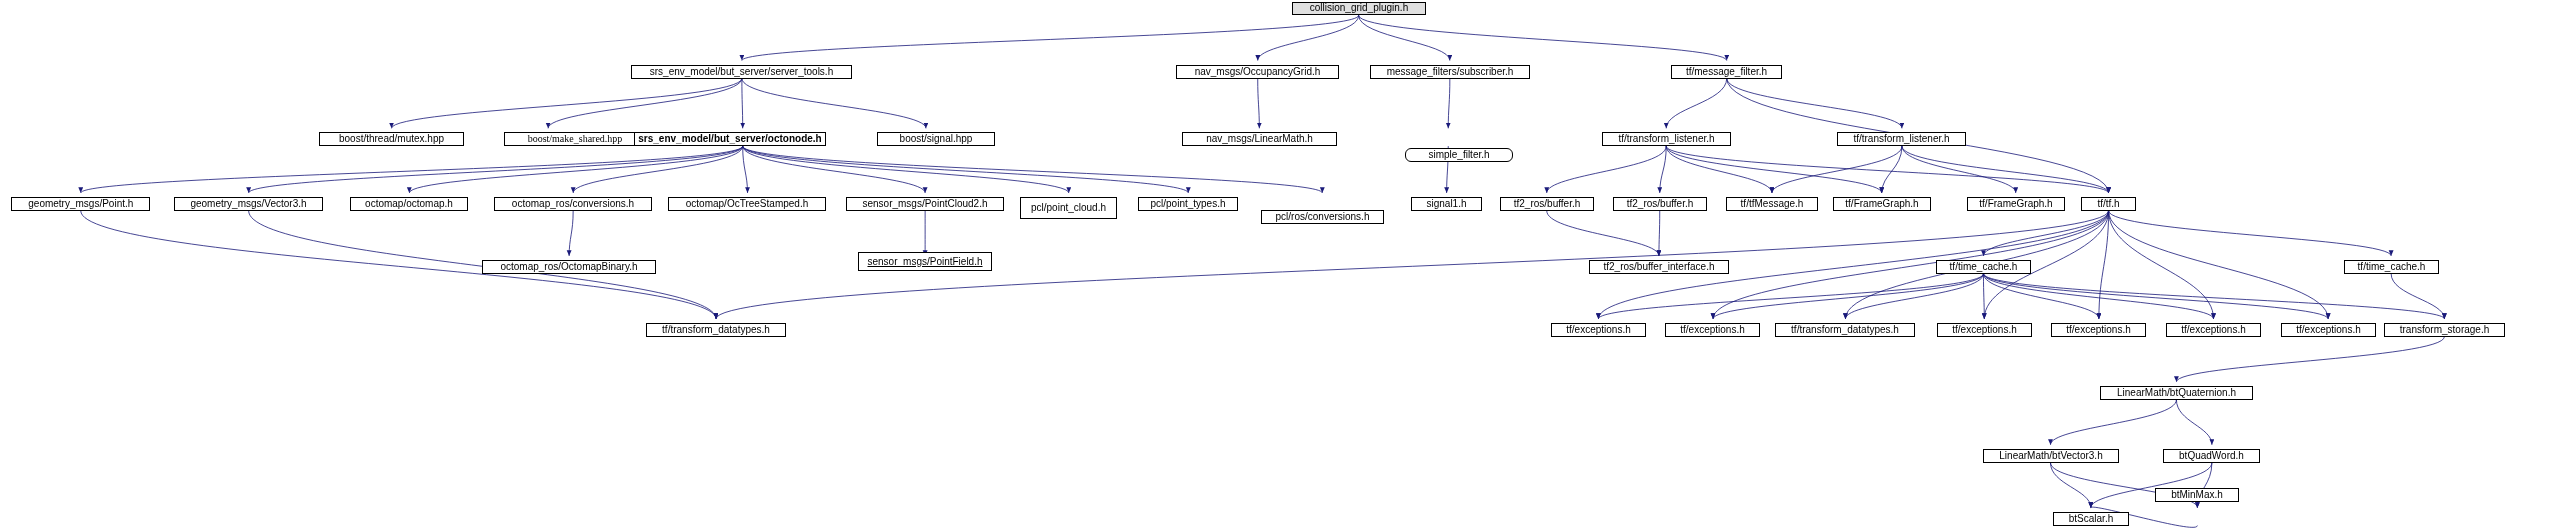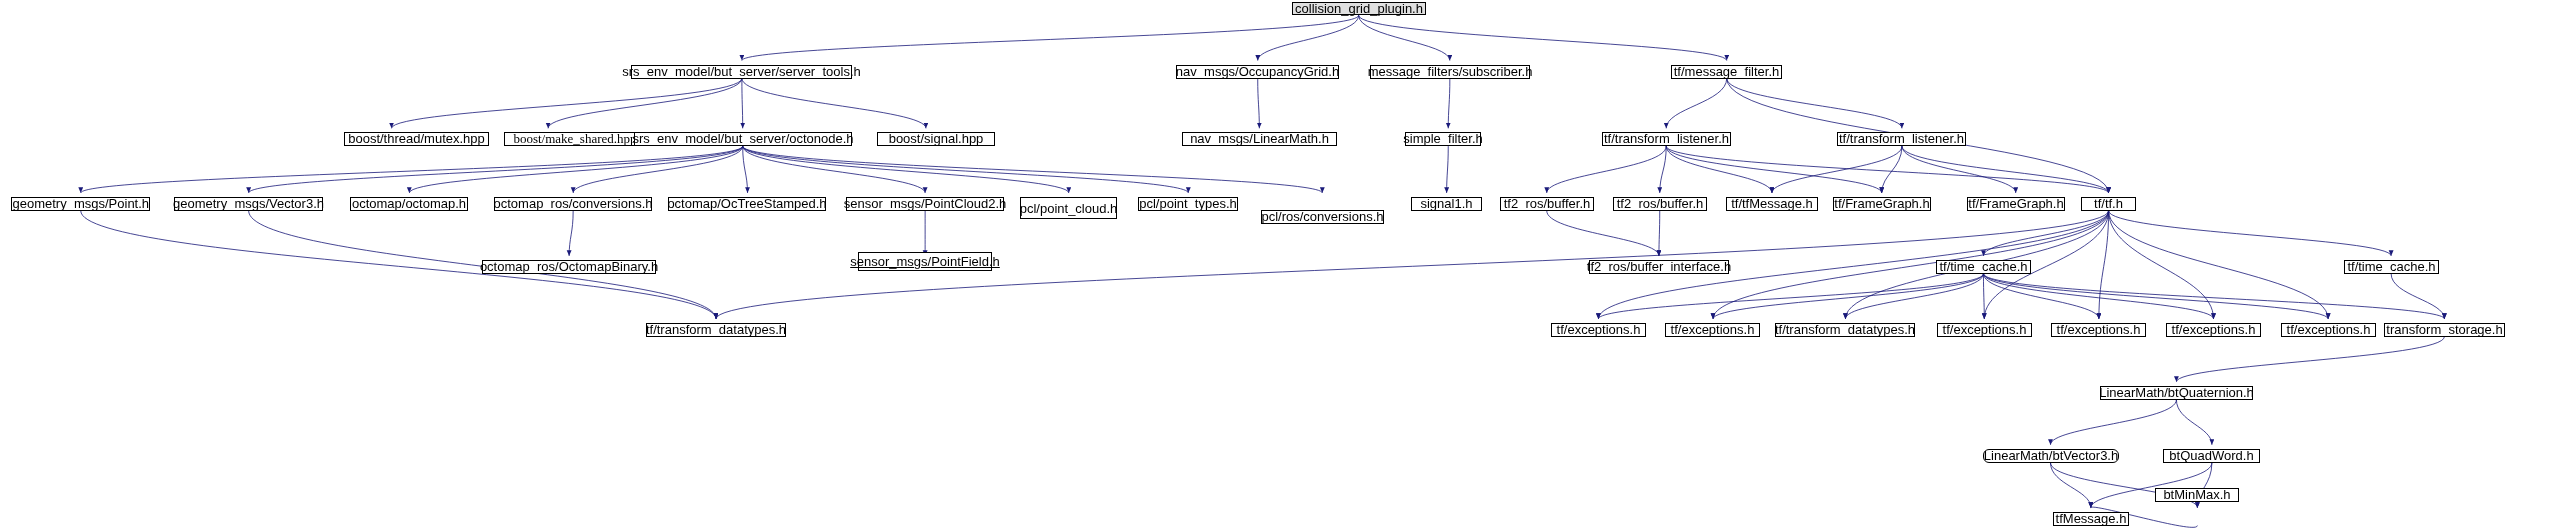--- a/index.html
+++ b/index.html
@@ -22,21 +22,21 @@
     width: 2576px;
     height: 532px;
     pointer-events: none;
   }
   .node {
     position: absolute;
     box-sizing: border-box;
     border: 0.8px solid #000000;
     background: #ffffff;
     color: #000000;
-    font-size: 13px;
+    font-size: 10px;
     line-height: 1;
     display: flex;
     align-items: center;
     justify-content: center;
     white-space: nowrap;
     padding: 0 0;
   }
   .node.root {
     background: #e0e0e0;
   }
@@ -118,26 +118,26 @@
         <path d="M2740,573 C2740,600.45 2722,606.55 2722,629" marker-end="url(#arrow)"></path>
         <path d="M2722,651 C2722,663 2590,622 2590,629" marker-end="url(#arrow)"></path>
       </g>
   </svg>
   <div id="node-layer">
       <div class="node root" style="left: 1292px; top: 1.6px; width: 134px; height: 13.7px;">collision_grid_plugin.h</div>
       <div class="node" style="left: 631px; top: 65px; width: 221px; height: 13.7px;">srs_env_model/but_server/server_tools.h</div>
       <div class="node" style="left: 1176px; top: 65px; width: 163px; height: 13.7px;">nav_msgs/OccupancyGrid.h</div>
       <div class="node" style="left: 1370px; top: 65px; width: 160px; height: 13.7px;">message_filters/subscriber.h</div>
       <div class="node" style="left: 1671px; top: 65px; width: 111px; height: 13.7px;">tf/message_filter.h</div>
-      <div class="node" style="left: 319px; top: 132px; width: 145px; height: 13.7px; margin-left: 25px;">boost/thread/mutex.hpp</div>
+      <div class="node" style="left: 319px; top: 132px; width: 145px; height: 13.7px;">boost/thread/mutex.hpp</div>
       <div class="node" style="left: 504px; top: 132px; width: 142px; height: 13.7px; font-family: Liberation Serif, serif;">boost/make_shared.hpp</div>
-      <div class="node" style="left: 634px; top: 132px; width: 218px; height: 13.7px;">srs_env_model/but_server/octonode.h</div>
+      <div class="node" style="left: 634px; top: 132px; width: 192px; height: 13.7px; font-weight: bold;">srs_env_model/but_server/octonode.h</div>
       <div class="node" style="left: 877px; top: 132px; width: 118px; height: 13.7px;">boost/signal.hpp</div>
       <div class="node" style="left: 1182px; top: 132px; width: 155px; height: 13.7px;">nav_msgs/LinearMath.h</div>
-      <div class="node" style="left: 1405px; top: 132px; width: 76px; height: 13.7px;">simple_filter.h</div>
+      <div class="node" style="left: 1405px; top: 148px; width: 108px; height: 13.7px; border-radius: 6px;">simple_filter.h</div>
       <div class="node" style="left: 1602px; top: 132px; width: 129px; height: 13.7px;">tf/transform_listener.h</div>
       <div class="node" style="left: 1837px; top: 132px; width: 129px; height: 13.7px;">tf/transform_listener.h</div>
       <div class="node" style="left: 11.3px; top: 197px; width: 139px; height: 13.7px;">geometry_msgs/Point.h</div>
       <div class="node" style="left: 174px; top: 197px; width: 149px; height: 13.7px;">geometry_msgs/Vector3.h</div>
       <div class="node" style="left: 350px; top: 197px; width: 118px; height: 13.7px;">octomap/octomap.h</div>
       <div class="node" style="left: 494px; top: 197px; width: 158px; height: 13.7px;">octomap_ros/conversions.h</div>
       <div class="node" style="left: 668px; top: 197px; width: 158px; height: 13.7px;">octomap/OcTreeStamped.h</div>
       <div class="node" style="left: 846px; top: 197px; width: 158px; height: 13.7px;">sensor_msgs/PointCloud2.h</div>
       <div class="node" style="left: 1020px; top: 197px; width: 97px; height: 22px;">pcl/point_cloud.h</div>
       <div class="node" style="left: 1138px; top: 197px; width: 100px; height: 13.7px;">pcl/point_types.h</div>
@@ -157,19 +157,19 @@
       <div class="node" style="left: 646px; top: 323px; width: 140px; height: 13.7px;">tf/transform_datatypes.h</div>
       <div class="node" style="left: 1551px; top: 323px; width: 95px; height: 13.7px;">tf/exceptions.h</div>
       <div class="node" style="left: 1665px; top: 323px; width: 95px; height: 13.7px;">tf/exceptions.h</div>
       <div class="node" style="left: 1775px; top: 323px; width: 140px; height: 13.7px;">tf/transform_datatypes.h</div>
       <div class="node" style="left: 1937px; top: 323px; width: 95px; height: 13.7px;">tf/exceptions.h</div>
       <div class="node" style="left: 2051px; top: 323px; width: 95px; height: 13.7px;">tf/exceptions.h</div>
       <div class="node" style="left: 2166px; top: 323px; width: 95px; height: 13.7px;">tf/exceptions.h</div>
       <div class="node" style="left: 2281px; top: 323px; width: 95px; height: 13.7px;">tf/exceptions.h</div>
       <div class="node" style="left: 2384px; top: 323px; width: 121px; height: 13.7px;">transform_storage.h</div>
       <div class="node" style="left: 2100px; top: 386px; width: 153px; height: 13.7px;">LinearMath/btQuaternion.h</div>
-      <div class="node" style="left: 1983px; top: 449px; width: 136px; height: 13.7px; border-radius: 6px;">LinearMath/btVector3.h</div>
+      <div class="node" style="left: 1983px; top: 449px; width: 136px; height: 13.7px;">LinearMath/btVector3.h</div>
       <div class="node" style="left: 2163px; top: 449px; width: 97px; height: 13.7px;">btQuadWord.h</div>
-      <div class="node" style="left: 2053px; top: 512px; width: 76px; height: 13.7px;">tfMessage.h</div>
+      <div class="node" style="left: 2053px; top: 512px; width: 76px; height: 13.7px;">btScalar.h</div>
       <div class="node" style="left: 2155px; top: 488px; width: 84px; height: 13.7px;">btMinMax.h</div>
     </div>
 </div>
 
 
 </body></html>

